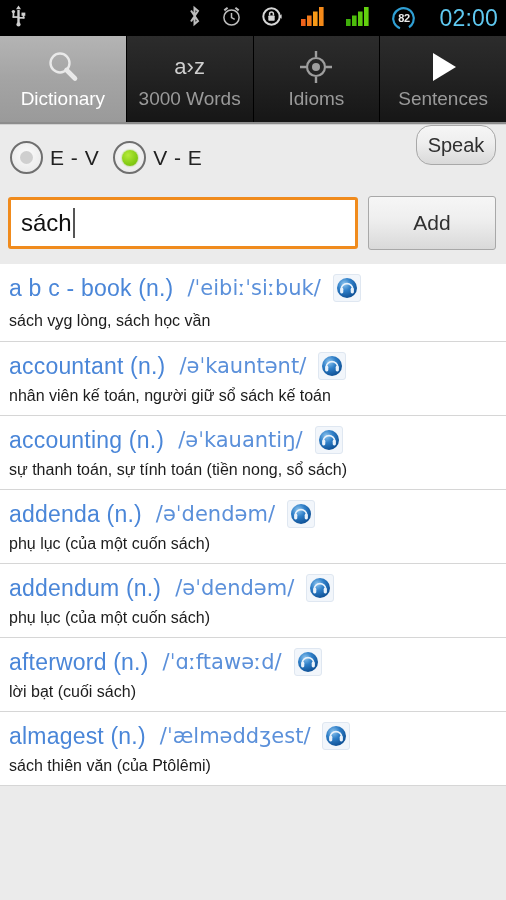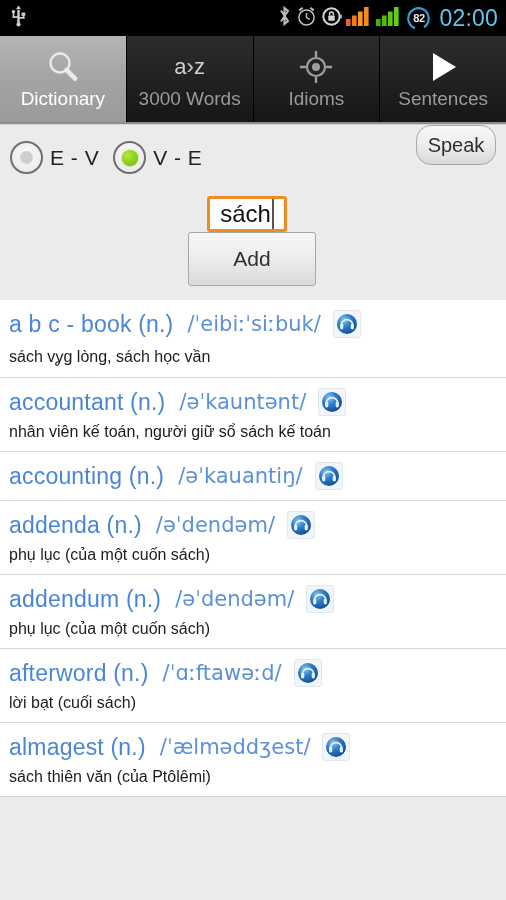--- a/index.html
+++ b/index.html
@@ -19,21 +19,21 @@
   
   .statusbar {
     height: 36px;
     background: #000;
     display: flex;
     align-items: center;
     padding: 0 8px 0 10px;
     box-sizing: border-box;
   }
   .sb-left { display: flex; align-items: center; gap: 8px; flex: 1; }
-  .sb-right { display: flex; align-items: center; gap: 4px; }
+  .sb-right { display: flex; align-items: center; gap: 19px; }
   .sb-icon { display: block; }
   .sb-time {
     color: #5fc8f0;
     font-size: 23px;
     letter-spacing: 0.2px;
     margin-left: 4px;
     font-family: "Liberation Sans", sans-serif;
   }
   .batt-wrap { position: relative; width: 25px; height: 25px; }
   .batt-num {
@@ -126,21 +126,20 @@
   }
   #speak-button { width: 80px; height: 40px; font-size: 20px; border-radius: 15px; }
 
   
   .search-row {
     display: flex;
     align-items: center;
     padding: 6px 10px 8px 8px;
     box-sizing: border-box;
     background: #ebebeb;
-    flex-direction: column;
   }
   .input-wrap {
     flex: 1;
     height: 52px;
     background: #ffffff;
     border: 3px solid #f08b1d;
     border-radius: 3px;
     display: flex;
     align-items: center;
     padding: 0 10px;
@@ -403,20 +402,21 @@
               <stop offset="100%" stop-color="#0c4d92"></stop>
             </radialGradient>
           </defs>
           <circle cx="11" cy="11" r="10" fill="url(#gball)"></circle>
           <path d="M5.4 11.6 a5.6 5 0 0 1 11.2 0" fill="none" stroke="#e9f2fb" stroke-width="1.7"></path>
           <rect x="4.1" y="10.8" width="3.2" height="5.6" rx="1.4" fill="#e9f2fb"></rect>
           <rect x="14.7" y="10.8" width="3.2" height="5.6" rx="1.4" fill="#e9f2fb"></rect>
         </svg>
       </span>
     </div>
+    <div class="defn">sự thanh toán, sự tính toán (tiền nong, sổ sách)</div>
   </div>
 
   <div class="result-row">
     <div class="result-head">
       <span class="term">addenda (n.)</span>
       <span class="phon">/əˈdendəm/</span>
       <span class="audio-icon">
         <svg width="22" height="22" viewBox="0 0 22 22">
           <defs>
             <radialGradient id="gball" cx="36%" cy="30%" r="75%">

